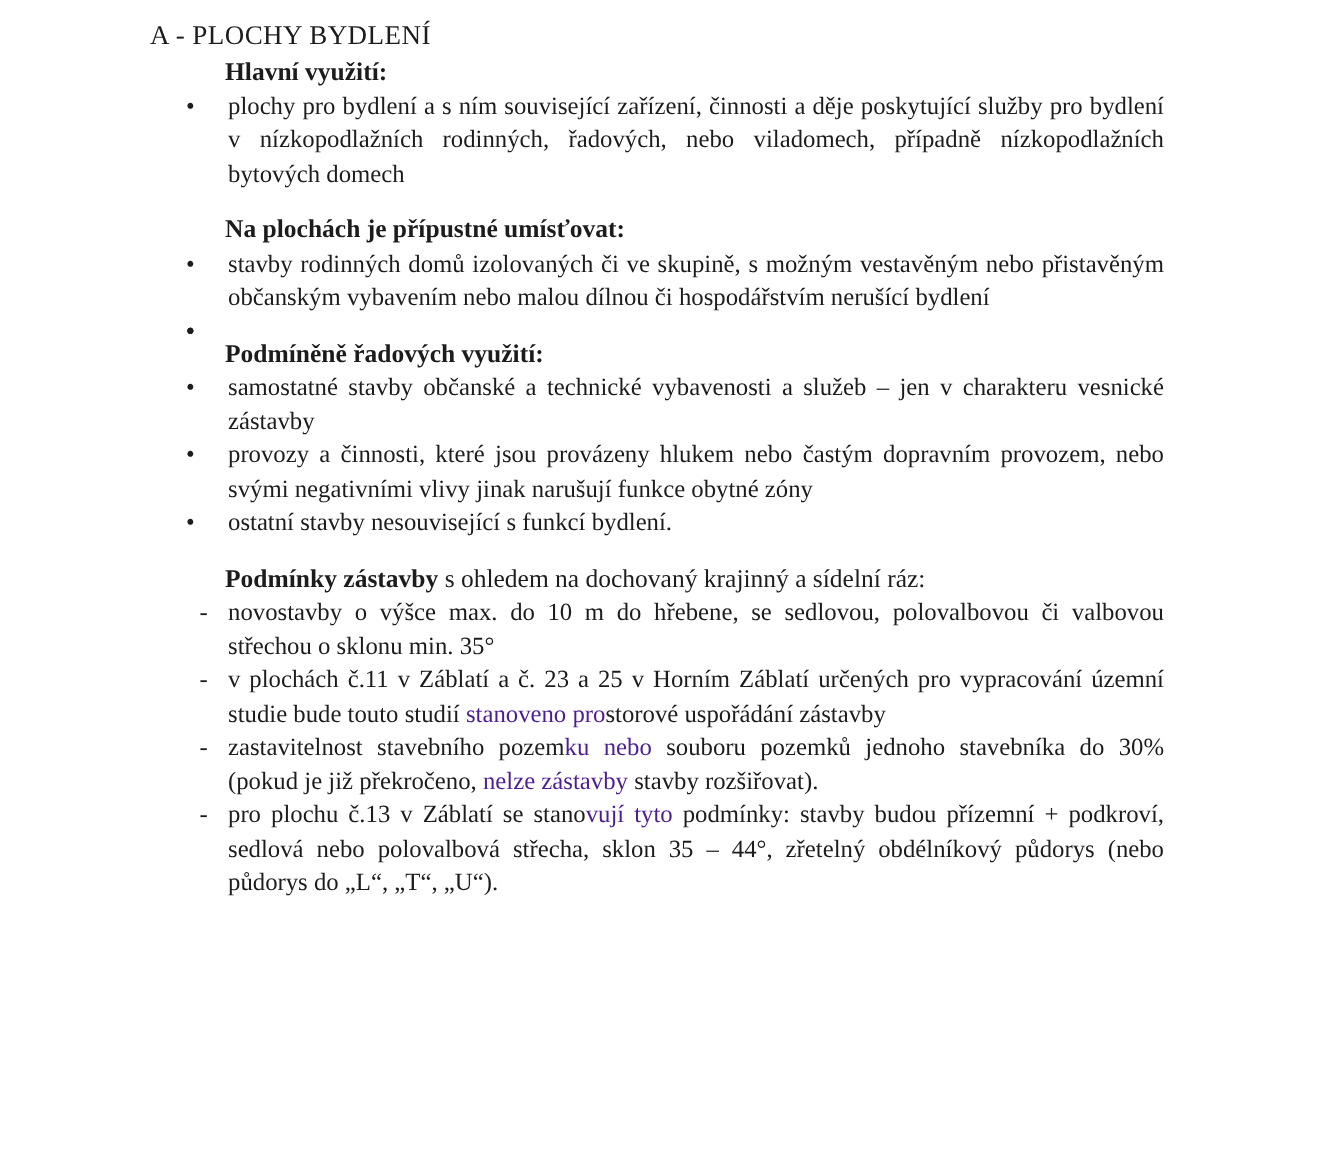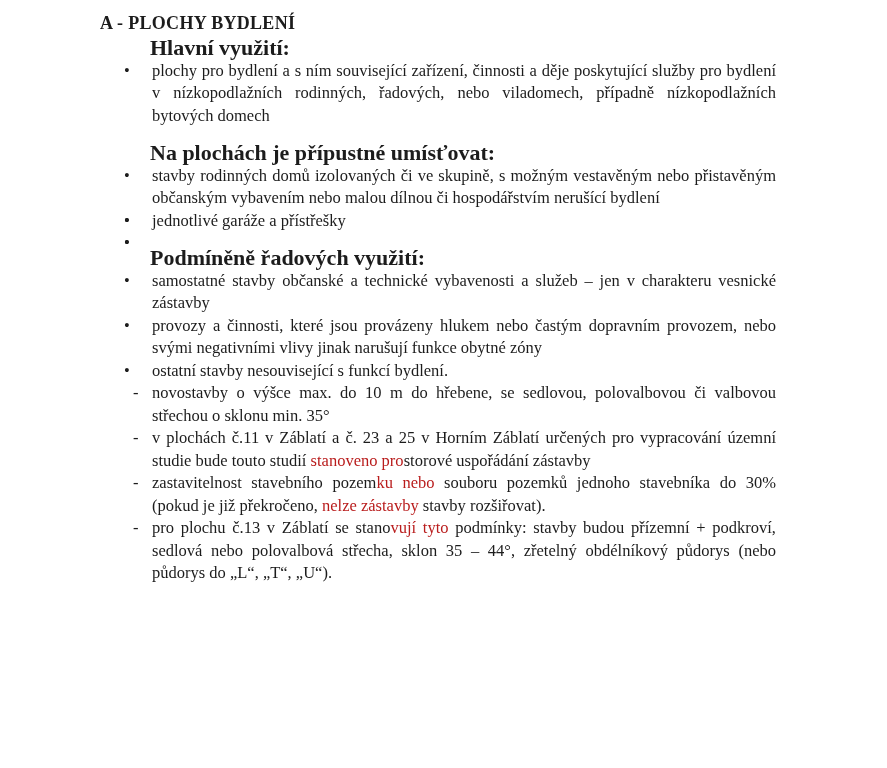--- a/index.html
+++ b/index.html
@@ -18,28 +18,28 @@
     position: relative;
     box-sizing: border-box;
     width: 887px;
     height: 768px;
     padding-top: 6px;
     overflow: hidden;
     background: #ffffff;
   }
   .doc-title {
     font-size: 18px;
-    font-weight: bold;
+    font-weight: normal;
     margin: 6px 0 0 100px;
     letter-spacing: 0.3px;
     line-height: 23px;
   }
   .section { margin: 0; }
   .section-heading {
-    font-size: 22px;
+    font-size: 17px;
     font-weight: bold;
     margin: 15px 0 0 150px;
     line-height: 22.5px;
   }
   .section:first-of-type .section-heading { margin-top: 2px; }
   .section-heading .run-normal { font-weight: normal; }
   .section-items {
     margin-left: 100px;
     width: 676px;
   }
@@ -52,57 +52,58 @@
     text-align: justify;
   }
   .item .marker {
     position: absolute;
     left: 24px;
     top: 0;
     text-align: left;
     font-size: 16.5px;
   }
   .item .marker.dash { left: 33px; }
-  .faded { color: #b91c1c; }
+  .faded { color: #4c1d95; }
 </style>
 </head>
 <body>
 
 <div class="page">
   <h1 class="doc-title">A - PLOCHY BYDLENÍ</h1>
   <div id="doc-sections">
       <div class="section">
         <h2 class="section-heading"><span class="run-bold">Hlavní využití:</span></h2>
         <div class="section-items">
           <div class="item"><span class="marker">•</span><span class="run">plochy pro bydlení a s ním související zařízení, činnosti a děje poskytující služby pro bydlení v nízkopodlažních rodinných, řadových, nebo viladomech, případně nízkopodlažních bytových domech</span></div>
         </div>
       </div>
       <div class="section">
         <h2 class="section-heading"><span class="run-bold">Na plochách je přípustné umísťovat:</span></h2>
         <div class="section-items">
           <div class="item"><span class="marker">•</span><span class="run">stavby rodinných domů izolovaných či ve skupině, s možným vestavěným nebo přistavěným občanským vybavením nebo malou dílnou či hospodářstvím nerušící bydlení</span></div>
           <div class="item"><span class="marker">•</span></div>
-          <div class="item"><span class="marker">•</span><span class="run">jednotlivé garáže a přístřešky</span></div>
+          <div class="item"><span class="marker">•</span></div>
           <div class="item"><span class="marker">•</span></div>
           <div class="item"><span class="marker">•</span></div>
         </div>
       </div>
       <div class="section">
         <h2 class="section-heading"><span class="run-bold">Podmíněně řadových využití:</span></h2>
         <div class="section-items">
           <div class="item"><span class="marker">•</span><span class="run">samostatné stavby občanské a technické vybavenosti a služeb – jen v charakteru vesnické zástavby</span></div>
         </div>
       </div>
       <div class="section">
         <div class="section-items">
           <div class="item"><span class="marker">•</span><span class="run">provozy a činnosti, které jsou provázeny hlukem nebo častým dopravním provozem, nebo svými negativními vlivy jinak narušují funkce obytné zóny</span></div>
           <div class="item"><span class="marker">•</span><span class="run">ostatní stavby nesouvisející s funkcí bydlení.</span></div>
         </div>
       </div>
       <div class="section">
+        <h2 class="section-heading"><span class="run-bold">Podmínky zástavby</span><span class="run-normal"> s ohledem na dochovaný krajinný a sídelní ráz:</span></h2>
         <div class="section-items">
           <div class="item"><span class="marker dash">-</span><span class="run">novostavby o výšce max. do 10 m do hřebene, se sedlovou, polovalbovou či valbovou střechou o sklonu min. 35°</span></div>
           <div class="item"><span class="marker dash">-</span><span class="run">v plochách č.11 v Záblatí a č. 23 a 25 v Horním Záblatí určených pro vypracování územní studie bude touto studií </span><span class="faded">stanoveno pro</span><span class="run">storové uspořádání zástavby</span></div>
           <div class="item"><span class="marker dash">-</span><span class="run">zastavitelnost stavebního pozem</span><span class="faded">ku nebo</span><span class="run"> souboru pozemků jednoho stavebníka do 30% (pokud je již překročeno, </span><span class="faded">nelze zástavby</span><span class="run"> stavby rozšiřovat).</span></div>
           <div class="item"><span class="marker dash">-</span><span class="run">pro plochu č.13 v Záblatí se stano</span><span class="faded">vují tyto</span><span class="run"> podmínky: stavby budou přízemní + podkroví, sedlová nebo polovalbová střecha, sklon 35 – 44°, zřetelný obdélníkový půdorys (nebo půdorys do „L“, „T“, „U“).</span></div>
         </div>
       </div>
     </div>
 </div>
 

